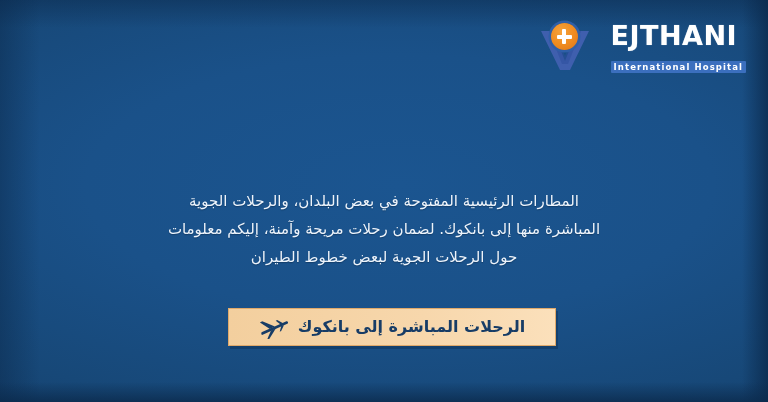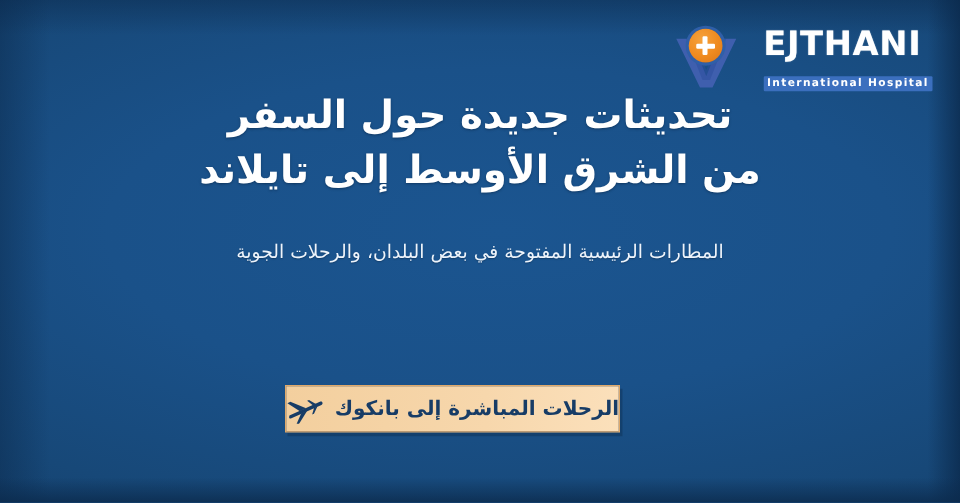--- a/index.html
+++ b/index.html
@@ -101,21 +101,21 @@
     line-height:1.85;
     padding:0 67px;
     text-shadow:0 1px 1px rgba(6,26,50,.35);
   }
   .body-copy div{white-space:nowrap;}
 
   
   .cta{
     position:absolute;
     left:228px;top:308px;
-    width:268px;height:38px;
+    width:328px;height:38px;
     background:linear-gradient(to left,#fbe0bb 0%,#f7d7ac 40%,#f3cf9e 100%);
     border:1px solid #e0a96a;
     box-shadow:2px 3px 0 rgba(8,32,60,.30);
     display:flex;align-items:center;justify-content:center;
     gap:9px;
     cursor:pointer;
     box-sizing:border-box;
   }
   .cta-label{
     color:#173c66;
@@ -145,27 +145,25 @@
       <div class="logo-badge">
         <span class="logo-cross"></span>
       </div>
     </div>
     <div class="logo-text">
       <span class="logo-word">EJTHANI</span>
       <span class="logo-sub">International Hospital</span>
     </div>
   </div>
 
-  <div class="headline">
-    <div>تحديثات جديدة حول السفر</div>
-    <div>من الشرق الأوسط إلى تايلاند</div>
-  </div>
 
   <div class="body-copy">
     <div>المطارات الرئيسية المفتوحة في بعض البلدان، والرحلات الجوية</div>
+    <div>المباشرة منها إلى بانكوك. لضمان رحلات مريحة وآمنة، إليكم معلومات</div>
+    <div>حول الرحلات الجوية لبعض خطوط الطيران</div>
   </div>
 
   <div class="cta">
     <span class="cta-label">الرحلات المباشرة إلى بانكوك</span>
     <svg class="plane-icon" width="30" height="24" viewBox="0 0 30 24">
       <g fill="#173c66" transform="rotate(-18 15 12)">
         <path d="M1.5 13.2 L28 10.4 C29.3 10.3 29.8 11 29.8 11.7 C29.8 12.4 29.3 13.1 28 13.2 L1.8 15.9 C1.0 16.0 0.6 15.2 0.8 14.5 Z"></path>
         <path d="M10.5 12.6 L3.0 3.4 L5.6 3.0 L16.0 11.8 Z"></path>
         <path d="M10.9 14.6 L3.9 22.6 L6.4 22.3 L16.2 14.0 Z"></path>
         <path d="M22.0 11.6 L18.6 6.5 L20.2 6.3 L24.8 11.3 Z"></path>

